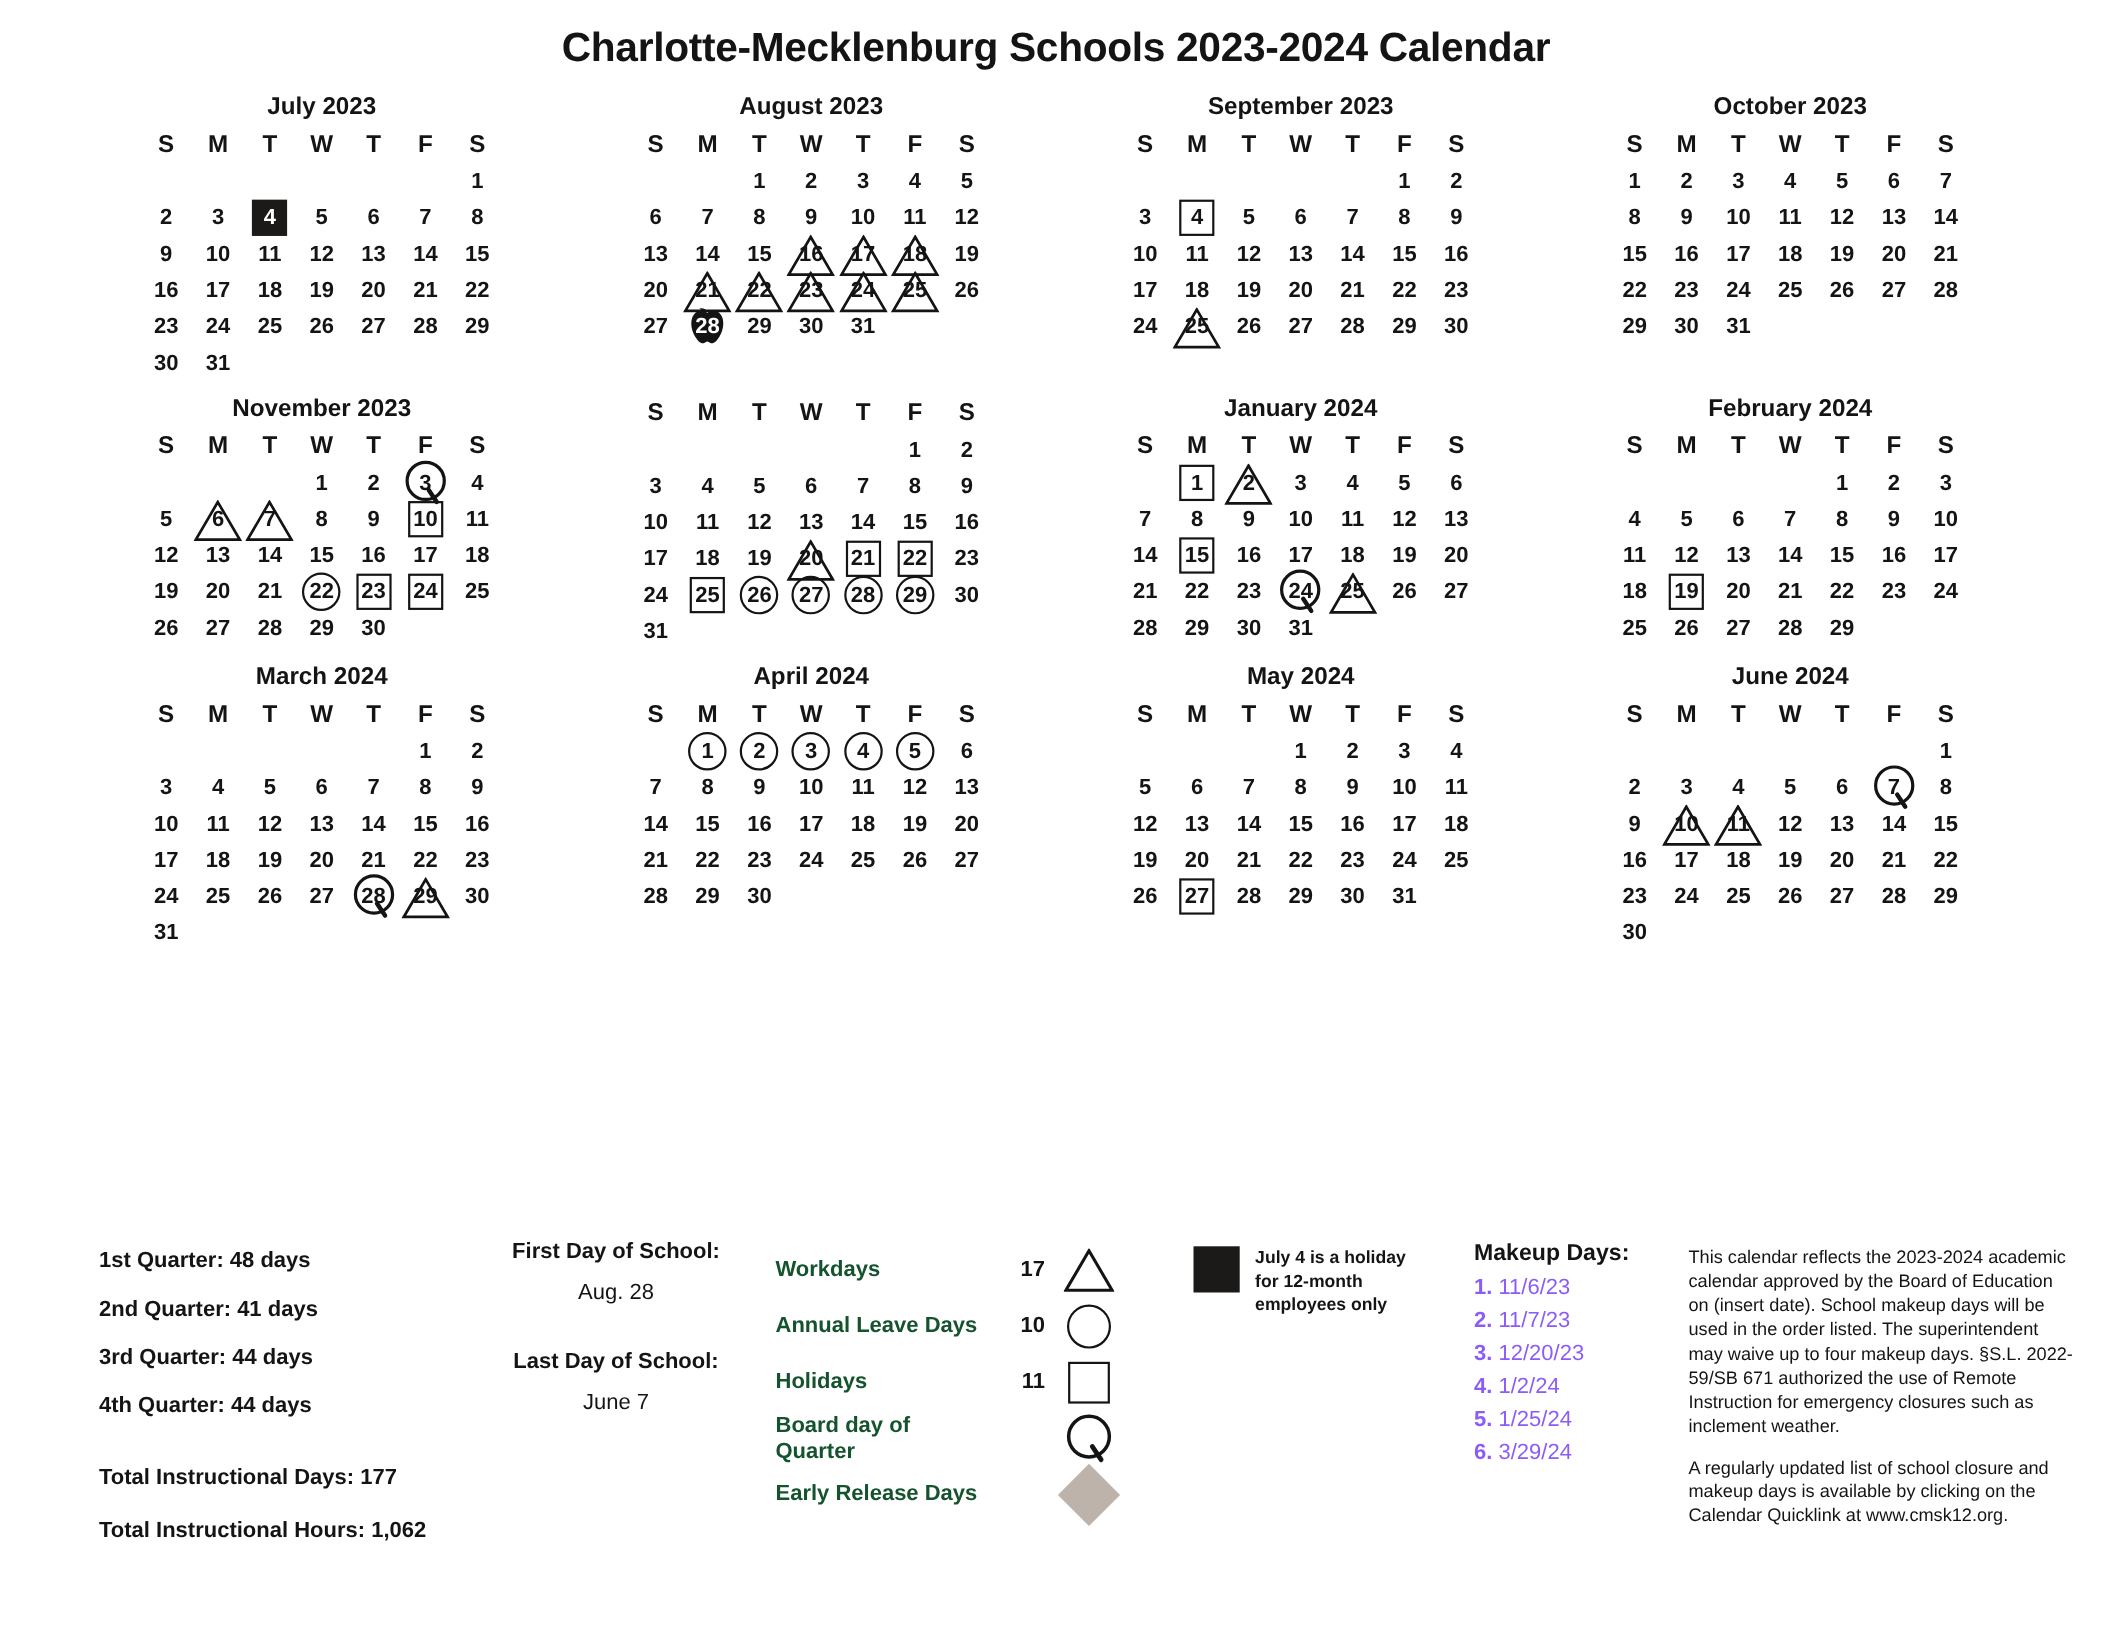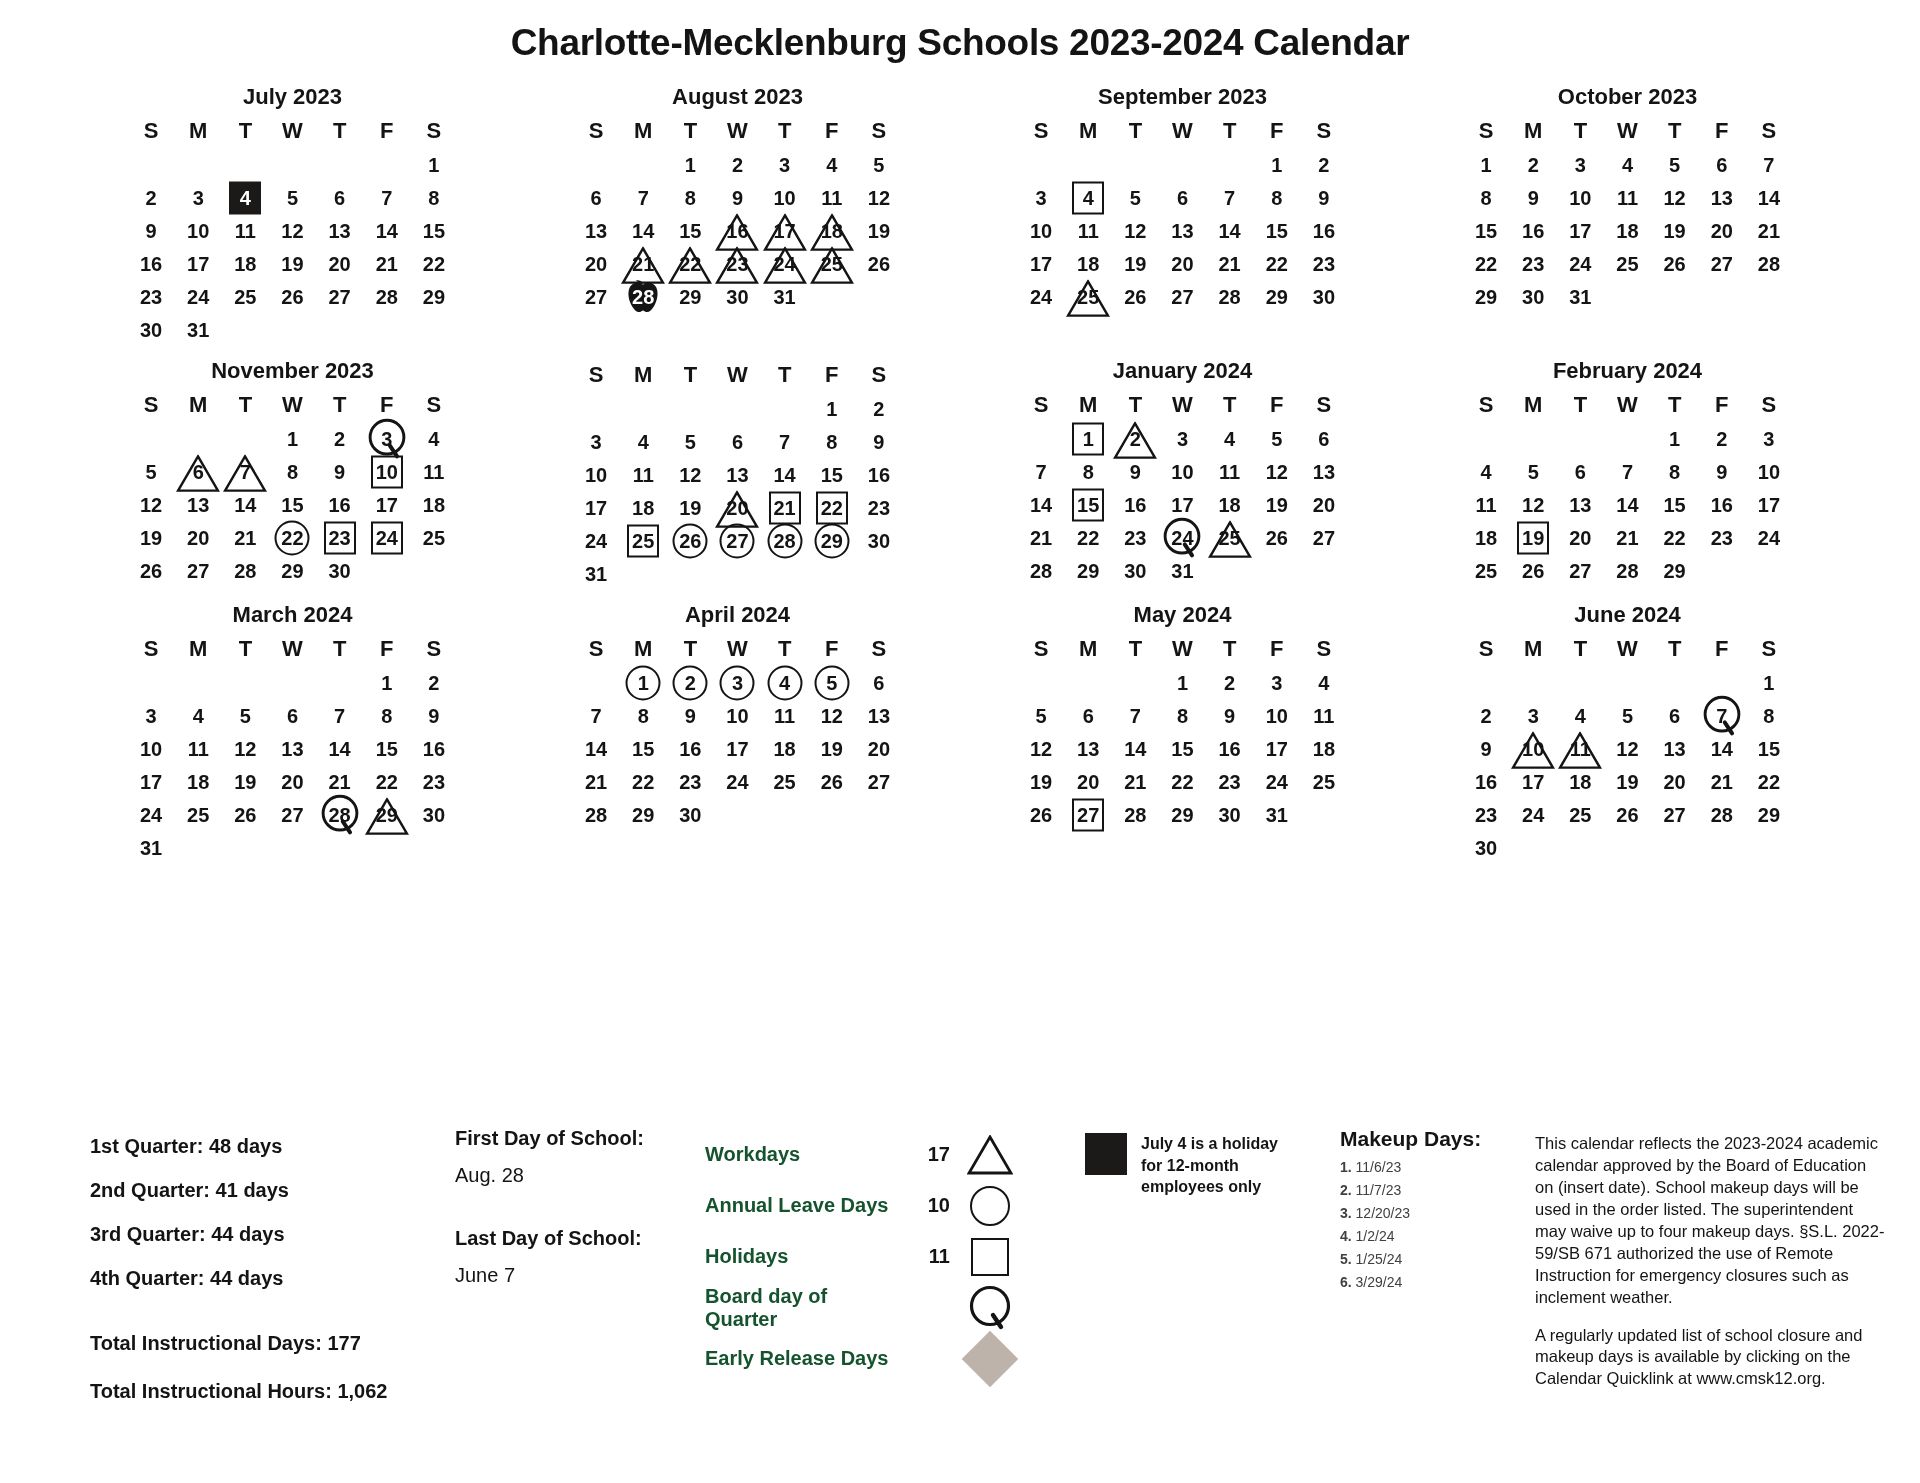--- a/index.html
+++ b/index.html
@@ -71,21 +71,21 @@
   .bottom{
     position:absolute;left:0;top:1105px;width:1664px;height:378px;
   }
   .col{position:absolute;}
 
   .col-quarters{left:90px;top:30px;width:300px;}
   .q-line{font-size:20px;font-weight:bold;margin-bottom:21px;white-space:nowrap;color:#141414;}
   .totals{margin-top:42px;}
   .totals .q-line{margin-bottom:25px;}
 
-  .col-school{left:455px;top:22px;width:210px;text-align:left;}
+  .col-school{left:455px;top:22px;width:210px;text-align:center;}
   .sch-label{font-size:20px;font-weight:bold;color:#141414;}
   .sch-val{font-size:20px;margin-top:14px;color:#141414;}
   .sch-gap{height:40px;}
 
   .col-legend{left:705px;top:24px;width:350px;}
   .leg-row{
     display:flex;align-items:center;height:51px;
   }
   .leg-label{font-size:20px;font-weight:bold;width:200px;color:#14532d;}
   .leg-count{font-size:20px;font-weight:bold;width:45px;text-align:right;color:#141414;}
@@ -97,21 +97,21 @@
   .sh-dia{
     width:40px;height:40px;background:#bdb3ab;transform:rotate(45deg);
   }
 
   .col-july4{left:1085px;top:28px;width:210px;display:flex;gap:14px;justify-content:space-between;}
   .j4-swatch{width:42px;height:42px;background:#1c1a18;flex:none;}
   .j4-text{font-size:16px;font-weight:bold;line-height:1.35;color:#141414;}
 
   .col-makeup{left:1340px;top:22px;width:180px;}
   .mu-title{font-size:21px;font-weight:bold;margin-bottom:8px;color:#141414;}
-  .mu-item{font-size:14px;margin-bottom:7px;color:#404040;}
+  .mu-item{font-size:20px;margin-bottom:7px;color:#8b5cf6;}
   .mu-item b{font-weight:bold;}
 
   .col-note{left:1535px;top:28px;width:350px;}
   .note-p{font-size:16.5px;line-height:1.33;color:#141414;margin:0 0 16px 0;}
 </style>
 </head>
 <body>
 
 <div class="page">
 

